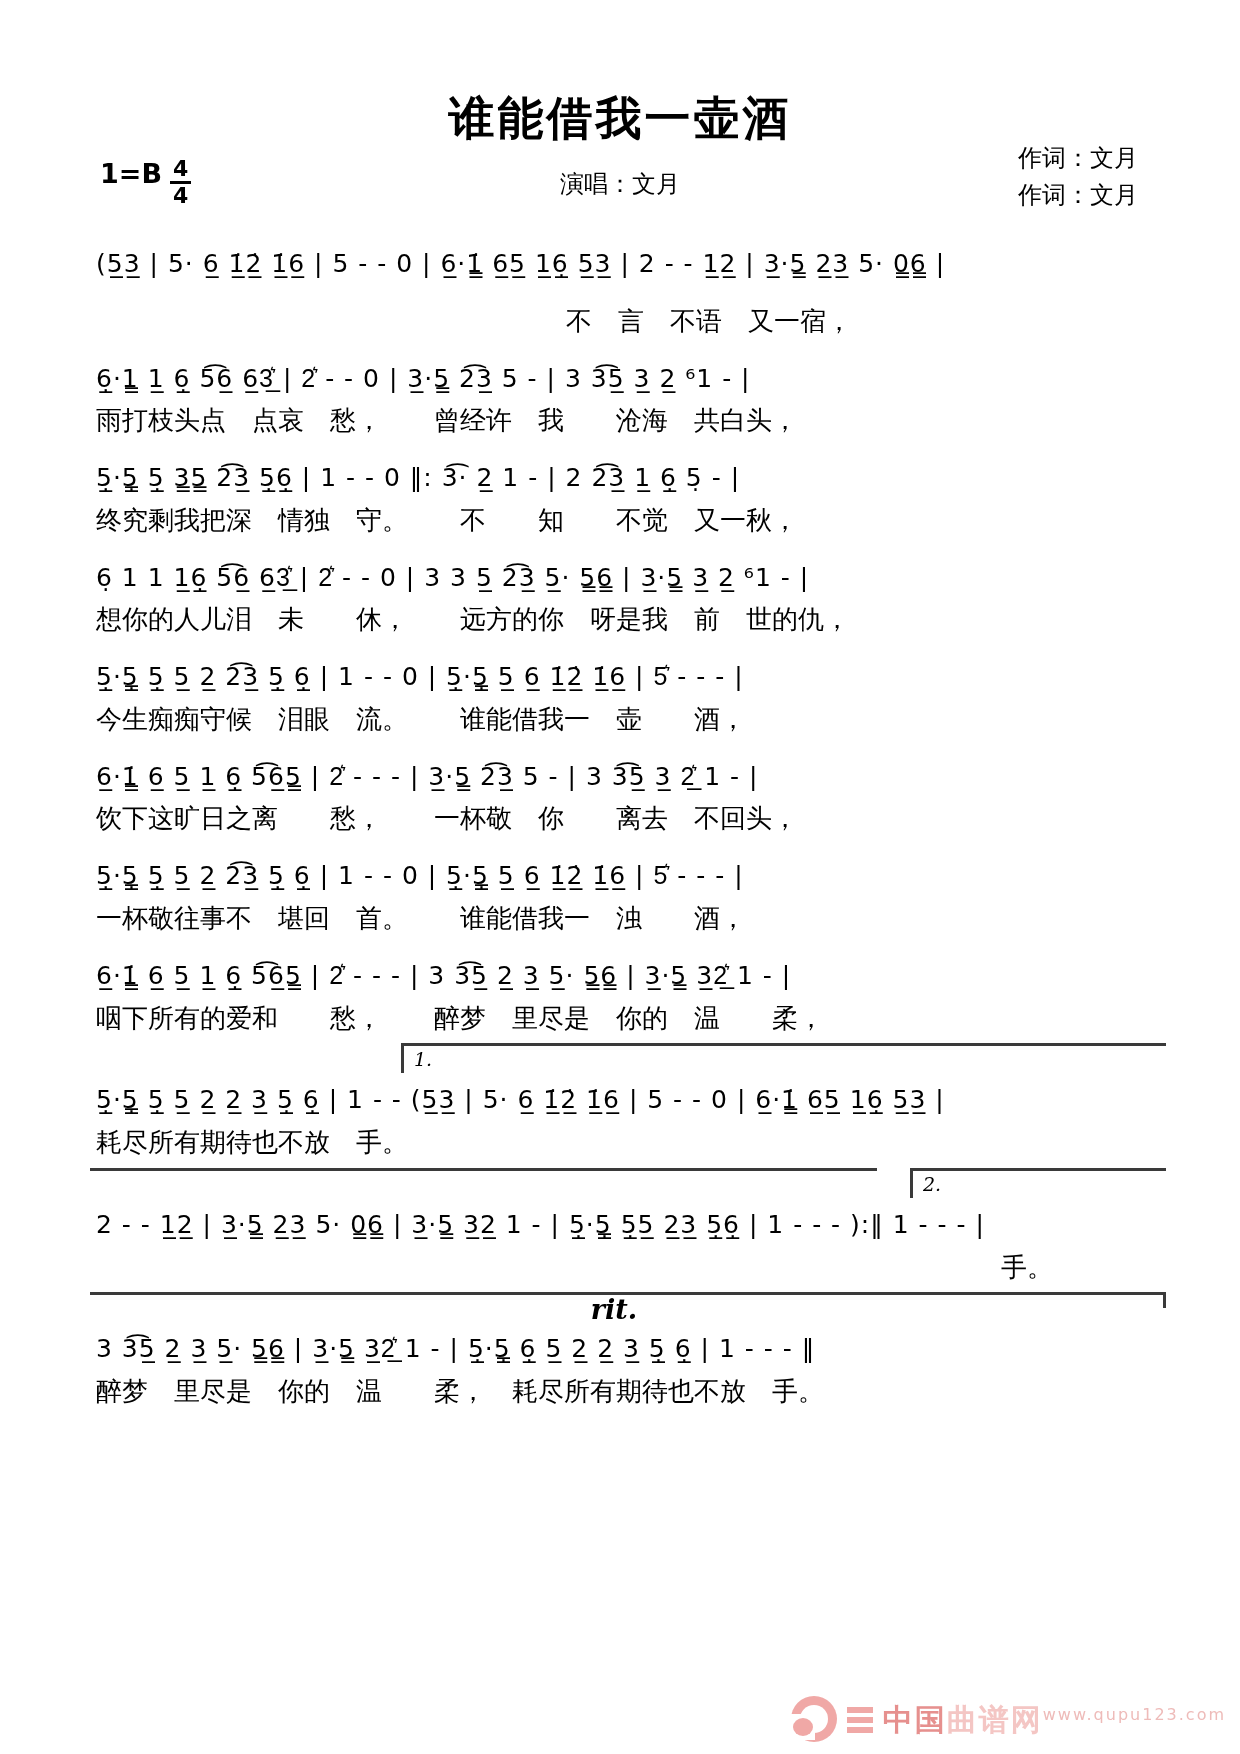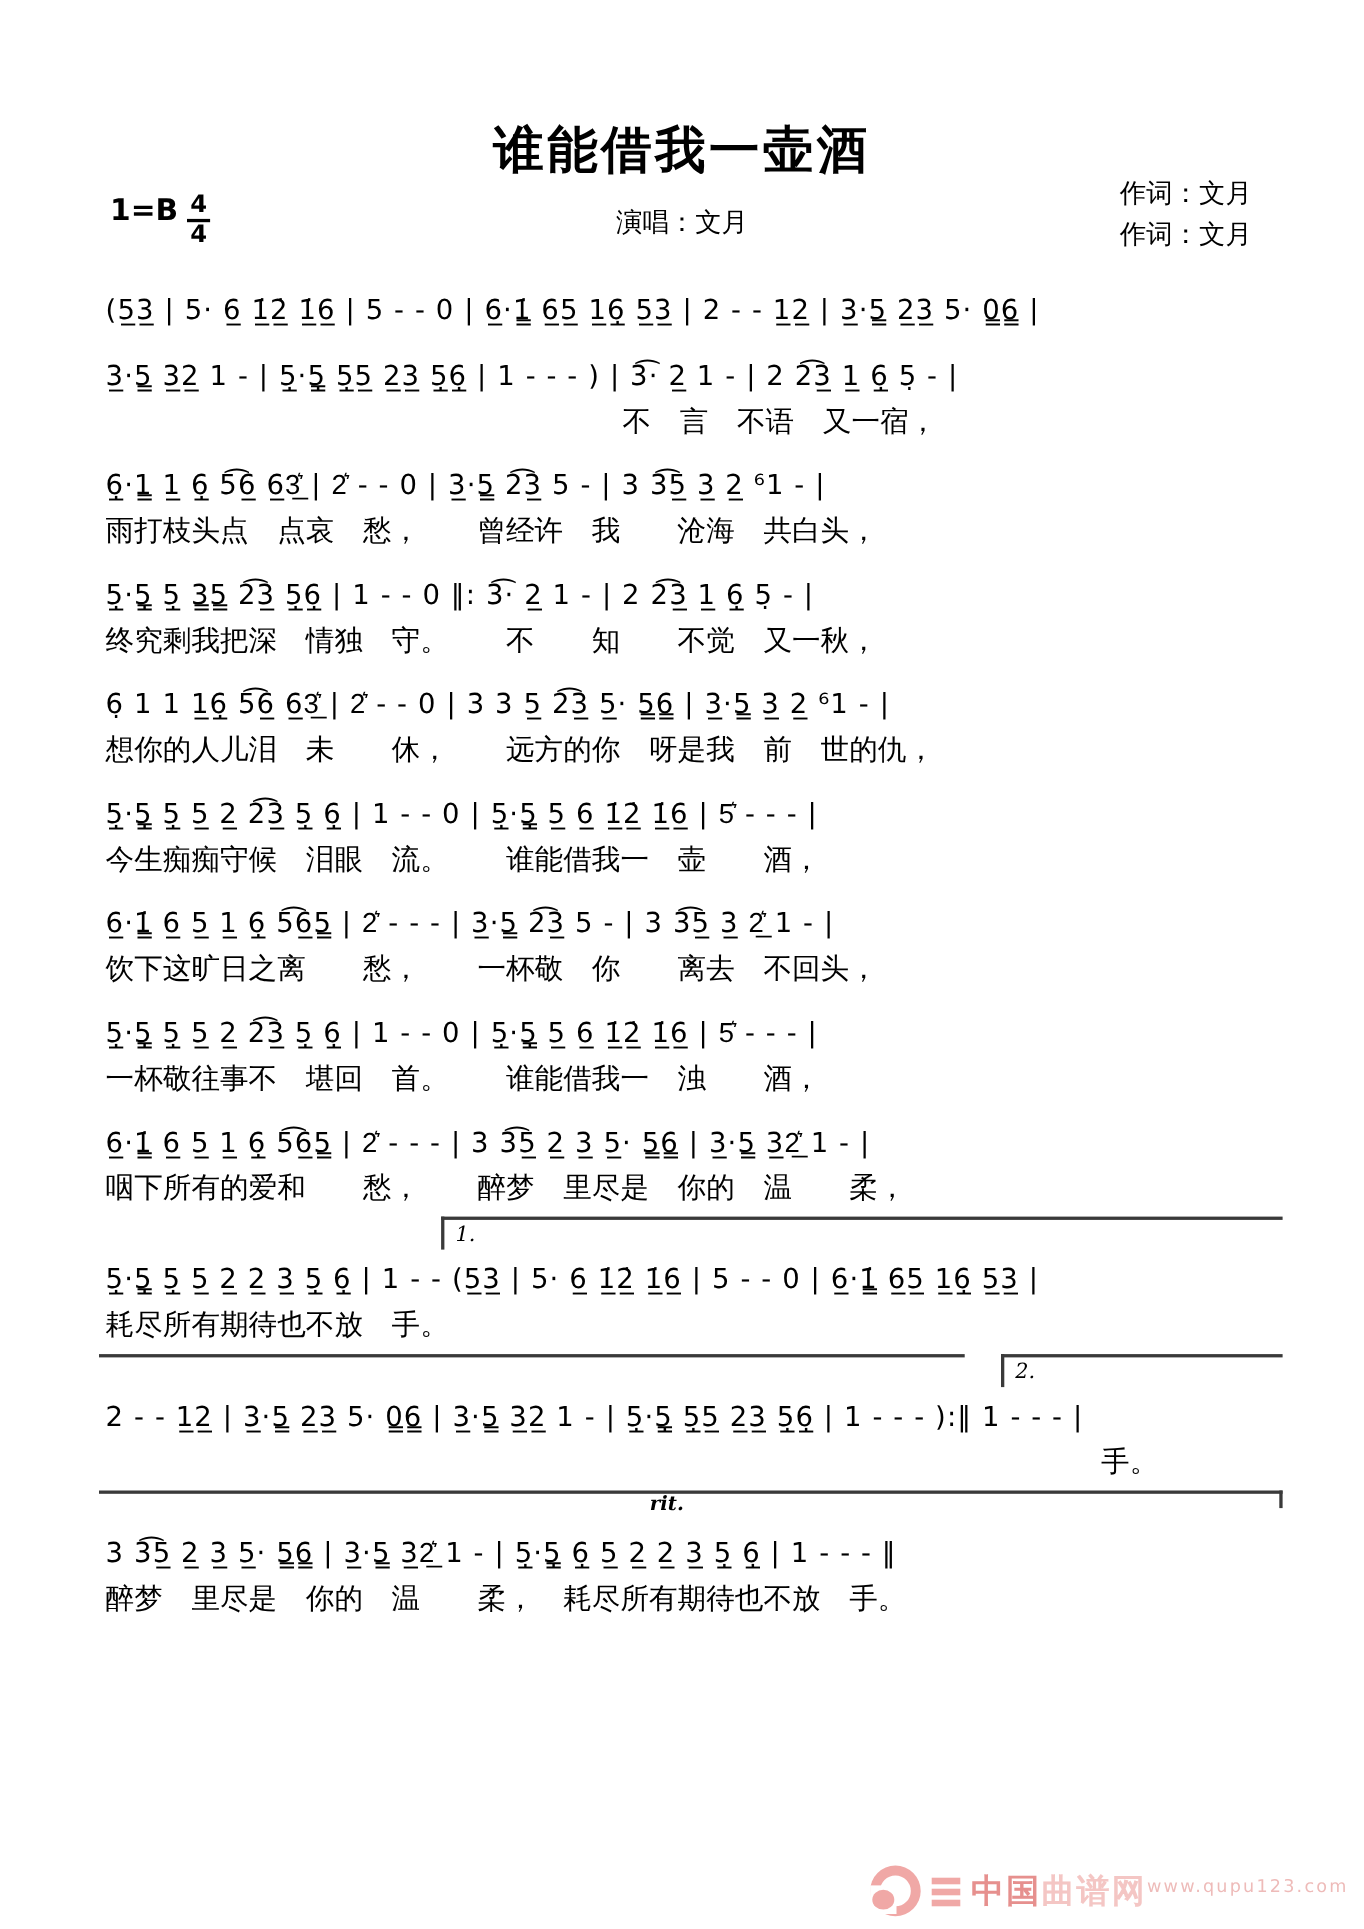--- a/index.html
+++ b/index.html
@@ -6,21 +6,21 @@
   html,body { background:#ffffff; }
   .page {
     position:relative;
     width:1240px; height:1754px;
     background:#ffffff;
     color:#000;
     font-family:"DejaVu Serif", serif;
     overflow:hidden;
   }
   
-  .header { position:relative; height:235px;margin-top:18px; }
+  .header { position:relative; height:235px; }
   .title {
     position:absolute; top:88px; left:0; right:0;
     text-align:center;
     font-size:46px; font-weight:bold; letter-spacing:3px;
     font-family:"DejaVu Serif", serif;
   }
   .keyblock {
     position:absolute; left:100px; top:158px;
     font-family:"DejaVu Sans", sans-serif;
     font-weight:bold; font-size:27px;
@@ -65,21 +65,21 @@
     position:absolute; left:10px; top:2px;
     font-style:italic; font-size:19px; font-weight:normal;
     font-family:"DejaVu Serif", serif;
   }
   .v-first   { left:305px; right:-6px; }
   .v-cont1   { left:-6px; width:74%; }
   .v-second  { left:76.5%; right:-6px; }
   .v-cont2   { left:-6px; right:-6px; }
   .rit {
     position:absolute; top:-36px; left:46.5%;
-    font-style:italic; font-weight:bold; font-size:18px;
+    font-style:italic; font-weight:bold; font-size:27px;
     font-family:"DejaVu Serif", serif;
   }
   
   .footer {
     position:absolute; right:14px; bottom:8px;
     display:flex; align-items:center; gap:10px;
   }
   .mark { position:relative; width:52px; height:52px; flex:0 0 auto; }
   .mark .c1 { position:absolute; left:0; top:2px; width:46px; height:46px; border-radius:50%; }
   .mark .c2 { position:absolute; left:9px; top:11px; width:28px; height:28px; border-radius:50%; background:#fff; }
@@ -113,21 +113,20 @@
   </div>
 
   <div class="score">
 
     <div class="line">
       <div class="notes">(5̲3̲ | 5· 6̲ 1̲̇2̲̇ 1̲̇6̲ | 5 - - 0 | 6̲·1̳̇ 6̲5̲ 1̲6̲̣ 5̲3̲ | 2 - - 1̲2̲ | 3̲·5̳ 2̲3̲ 5· 0̳6̳ |</div>
 
     </div>
 
     <div class="line">
-      <div class="notes">3̲·5̳ 3̲2̲ 1 - | 5̲̣·5̳̣ 5̲̣5̲ 2̲3̲ 5̲̣6̲̣ | 1 - - - ) | 3͡· 2̲ 1 - | 2 2͡3̲ 1̲ 6̲̣ 5̣ - |</div>
       <div class="lyrics pad-half">不　言　不语　又一宿，</div>
     </div>
 
     <div class="line">
       <div class="notes">6̲̣·1̳ 1̲ 6̲̣ 5͡6̲ 6̲3̲͛ | 2͛ - - 0 | 3̲·5̳ 2͡3̲ 5 - | 3 3͡5̲ 3̲ 2̲ ⁶1 - |</div>
       <div class="lyrics">雨打枝头点　点哀　愁，　　曾经许　我　　沧海　共白头，</div>
     </div>
 
     <div class="line">
       <div class="notes">5̲̣·5̳̣ 5̲̣ 3̳5̳ 2͡3̲ 5̲̣6̲̣ | 1 - - 0 ‖: 3͡· 2̲ 1 - | 2 2͡3̲ 1̲ 6̲̣ 5̣ - |</div>

